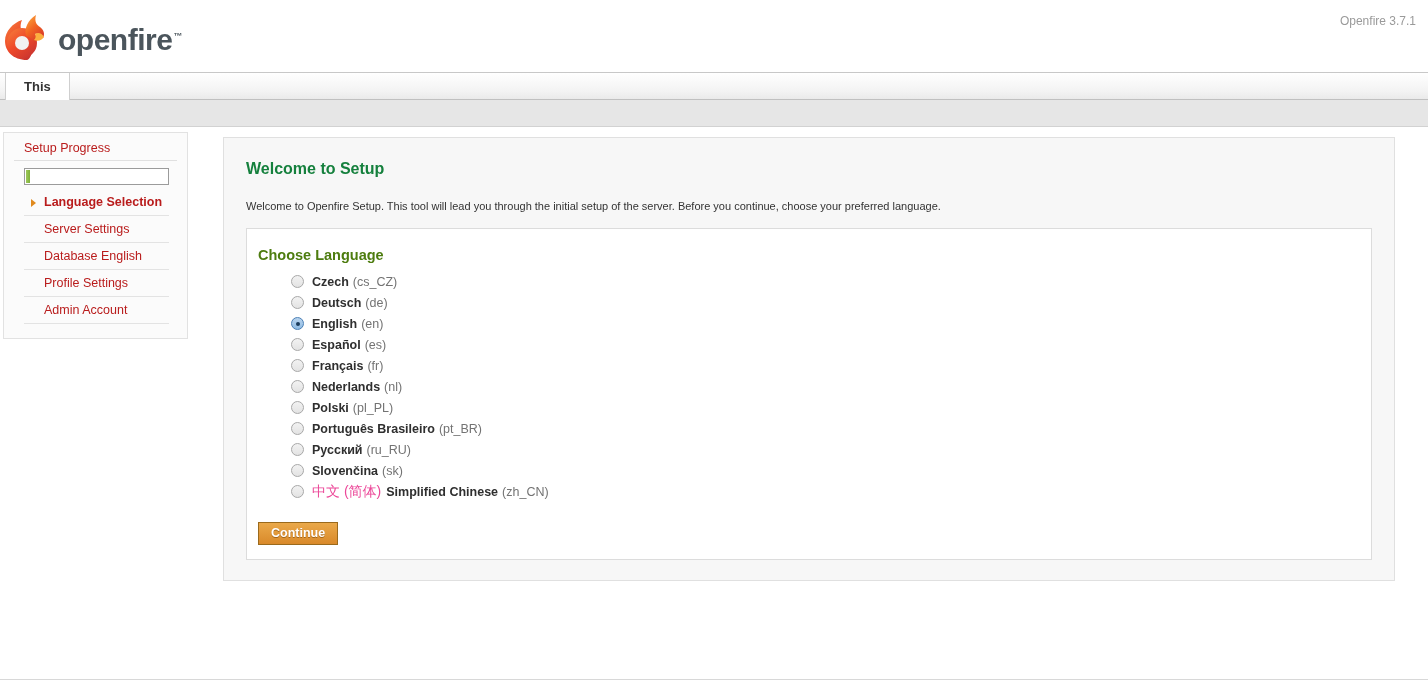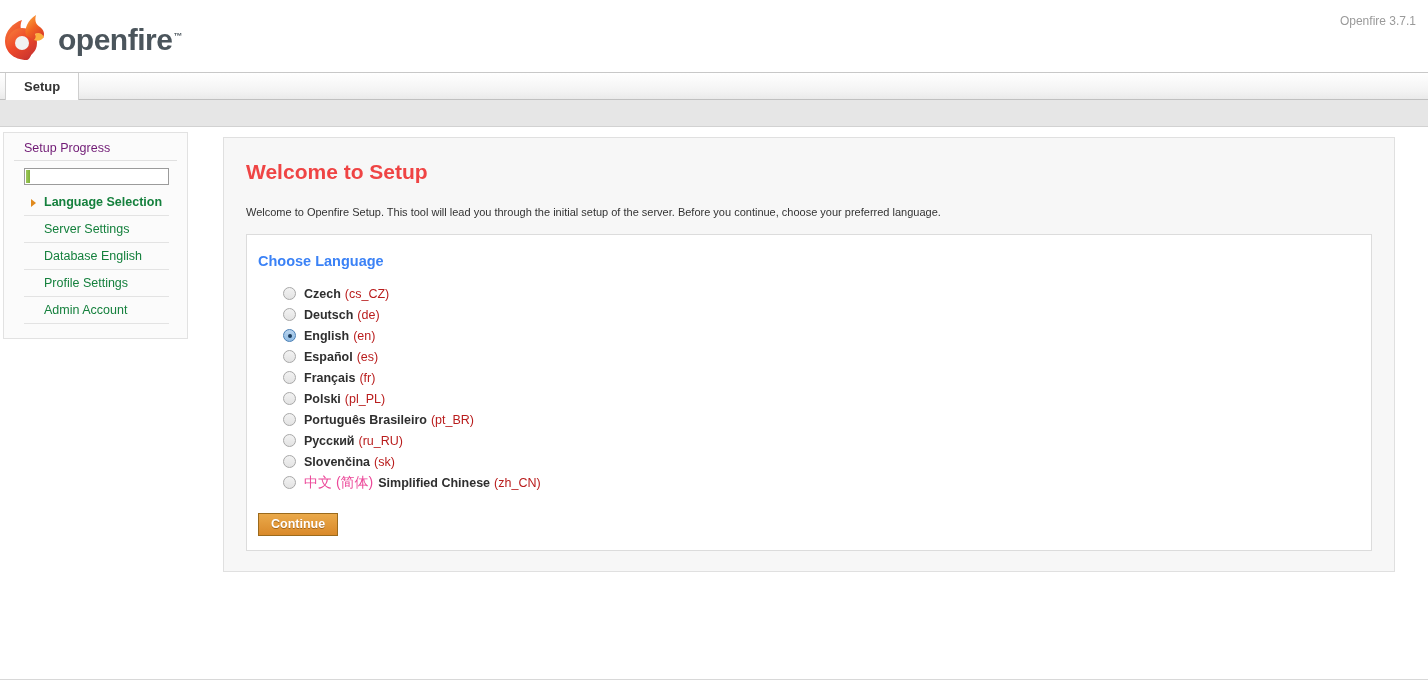--- a/index.html
+++ b/index.html
@@ -93,40 +93,40 @@
   .sidebar {
     position: absolute;
     left: 3px; top: 5px;
     width: 185px;
     background: #fbfbfb;
     border: 1px solid #e2e2e2;
     padding: 8px 10px 14px 10px;
   }
   .sidebar-title {
     font-size: 12.5px;
-    color: #701a75;
+    color: #b91c1c;
     padding: 0 0 5px 10px;
     border-bottom: 1px solid #e0e0e0;
   }
   .progress-outer {
     margin: 7px 8px 4px 10px;
     height: 17px;
     background: #ffffff;
     border: 1px solid #9b9b9b;
     padding: 1px;
   }
   .progress-fill {
     height: 100%;
     width: 5px;
     background: linear-gradient(to right, #9ec85a 0%, #7fb13a 100%);
   }
   .nav-item {
     position: relative;
     font-size: 12.5px;
-    color: #15803d;
+    color: #b91c1c;
     padding: 6px 0 6px 20px;
     border-bottom: 1px solid #e3e3e3;
     margin: 0 8px 0 10px;
   }
   .nav-item.active { font-weight: bold; }
   .nav-arrow {
     position: absolute;
     left: 7px; top: 10px;
     width: 0; height: 0;
     border-left: 5px solid #e08a1e;
@@ -137,43 +137,43 @@
   
   .main {
     position: absolute;
     left: 223px; top: 10px;
     width: 1172px;
     border: 1px solid #e0e0e0;
     background: #f7f7f7;
     padding: 22px 22px 20px 22px;
   }
   .main-title {
-    font-size: 21px;
-    font-weight: bold;
-    color: #ef4444;
+    font-size: 16px;
+    font-weight: bold;
+    color: #15803d;
     margin: 0 0 22px 0;
   }
   .main-desc {
     font-size: 11px;
     color: #333333;
     margin: 0 0 16px 0;
   }
   .card {
     background: #ffffff;
     border: 1px solid #dcdcdc;
     padding: 18px 18px 14px 11px;
     position: relative;
   }
   .card-title {
     font-size: 14.5px;
     font-weight: bold;
-    color: #3b82f6;
-    margin: 0 0 14px 0;
-  }
-  .lang-list { margin: 0; padding: 0; list-style: none; }
+    color: #4d7c0f;
+    margin: 0 0 0 0;
+  }
+  .lang-list { margin: 8px; padding: 0; list-style: none; }
   .lang-row {
     display: flex;
     align-items: center;
     height: 21px;
     padding-left: 25px;
     font-size: 12.5px;
   }
   .radio {
     width: 13px; height: 13px;
     border-radius: 50%;
@@ -198,21 +198,21 @@
   .lang-name {
     font-weight: bold;
     color: #2f2f2f;
     margin-right: 4px;
   }
   .lang-native {
     color: #ec4899;
     margin-right: 5px;
     font-size: 14px;
   }
-  .lang-code { color: #b91c1c; }
+  .lang-code { color: #737373; }
 
   .card-footer {
     display: flex;
     justify-content: flex-start;
     margin-top: 20px;
   }
   .continue-btn {
     font-size: 12.5px;
     font-weight: bold;
     color: #ffffff;
@@ -256,21 +256,21 @@
         <path d="M24 22 C22 14 26 6 34 1 C32 8 35 11 38 13 C42 16 43 20 41 24 C39 20 36 19 33 20 C36 24 35 29 31 31 C32 26 29 23 24 22 Z" fill="url(#gFlame)"></path>
         <path d="M33 20 C36 18 40 19 42 23 C40 26 36 28 32 26 C34 24 34 22 33 20 Z" fill="#fcaf3e"></path>
       </svg>
     </div>
     <div class="logo-word"><span>openfire</span><span class="logo-tm">™</span></div>
   </div>
   <div class="version">Openfire 3.7.1</div>
 </div>
 
 <div class="tabbar">
-  <div class="tab">Setup</div>
+  <div class="tab">This</div>
 </div>
 <div class="subbar"></div>
 
 <div class="page">
 
   <div class="sidebar">
     <div class="sidebar-title">Setup Progress</div>
     <div class="progress-outer">
       <div class="progress-fill" style="width: 3%;"></div>
     </div>
@@ -319,20 +319,25 @@
             <span class="lang-name">Español</span>
             <span class="lang-code">(es)</span>
           </li>
           <li class="lang-row">
             <span class="radio"></span>
             <span class="lang-name">Français</span>
             <span class="lang-code">(fr)</span>
           </li>
           <li class="lang-row">
             <span class="radio"></span>
+            <span class="lang-name">Nederlands</span>
+            <span class="lang-code">(nl)</span>
+          </li>
+          <li class="lang-row">
+            <span class="radio"></span>
             <span class="lang-name">Polski</span>
             <span class="lang-code">(pl_PL)</span>
           </li>
           <li class="lang-row">
             <span class="radio"></span>
             <span class="lang-name">Português Brasileiro</span>
             <span class="lang-code">(pt_BR)</span>
           </li>
           <li class="lang-row">
             <span class="radio"></span>

